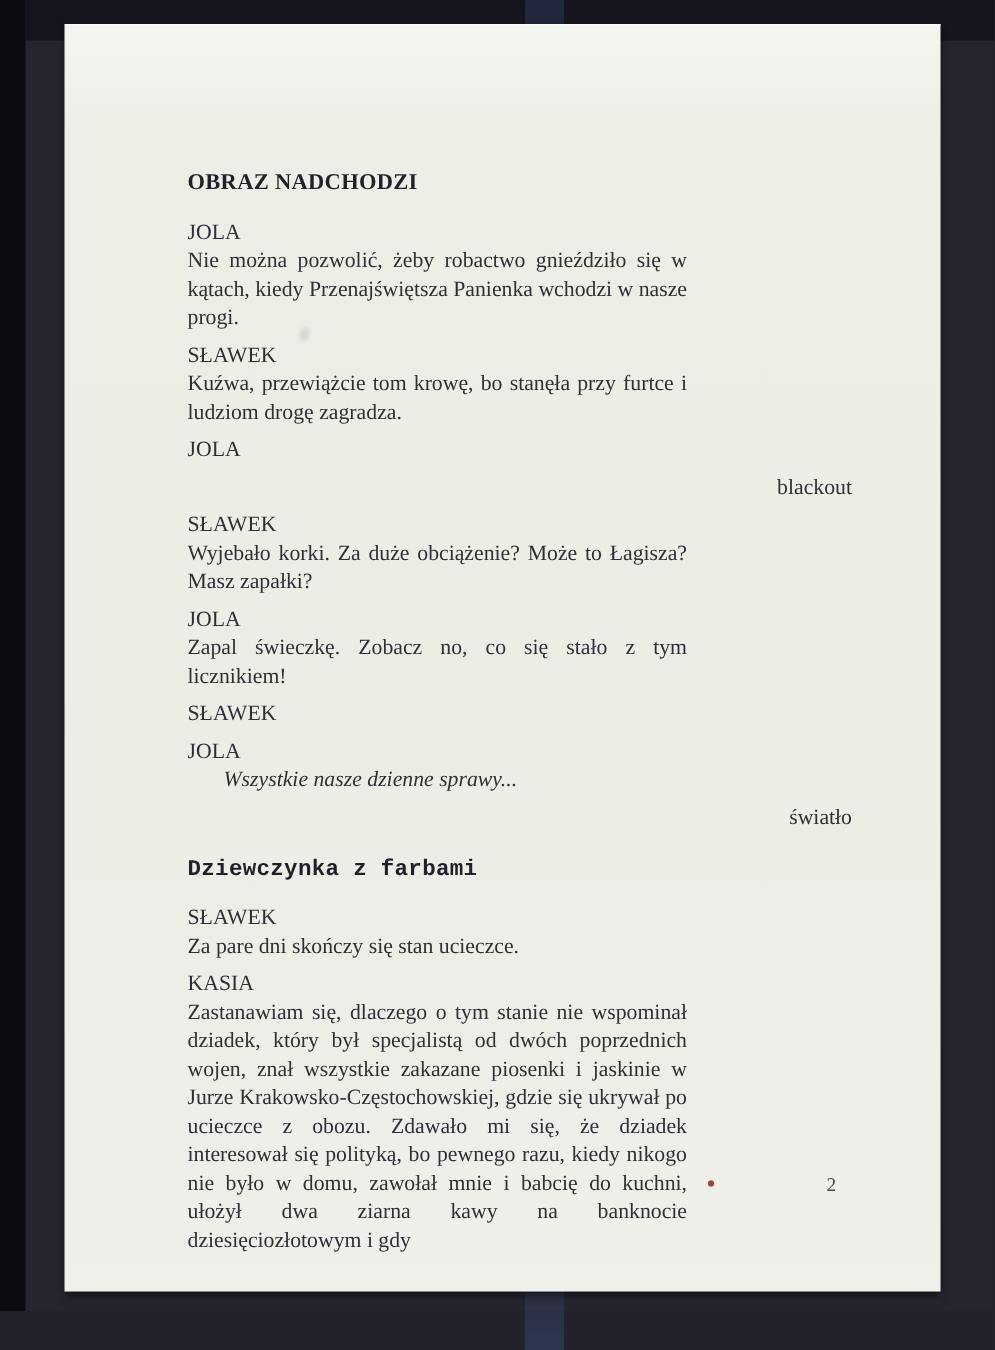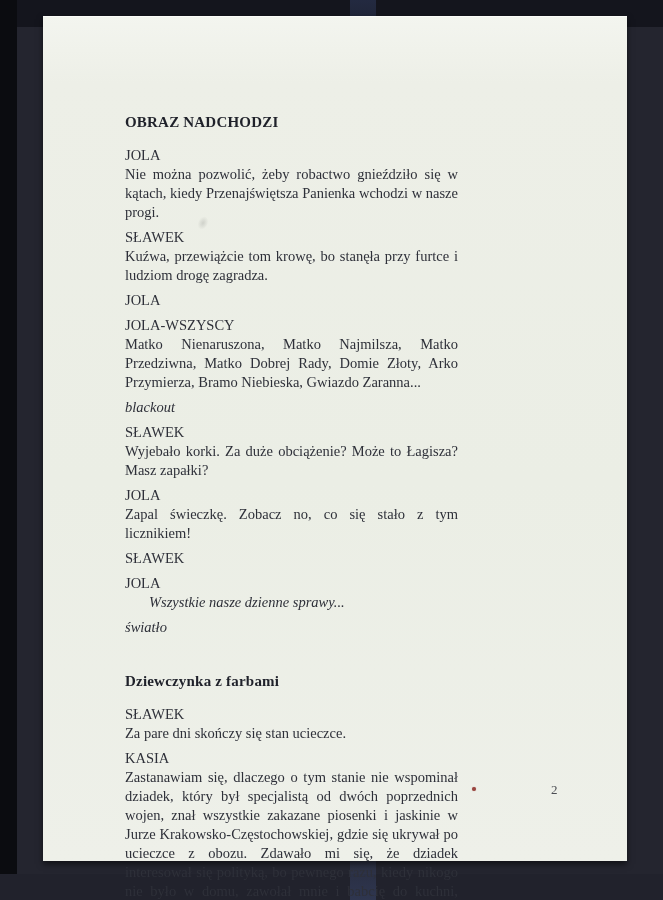--- a/index.html
+++ b/index.html
@@ -16,27 +16,27 @@
   .page{
     position:absolute;left:43px;top:16px;width:584px;height:845px;
     background:linear-gradient(180deg,#f3f5ef,#edefe7 8%,#ebeee5 55%,#eef0e9);
     box-shadow:0 3px 6px rgba(0,0,0,.55), inset 0 1px 0 #fbfcf9;
   }
   .content{position:absolute;left:82px;top:97px;width:443px;color:#2e3039;}
   .section-heading{
     font-weight:bold;font-size:15px;color:#1f212a;letter-spacing:.2px;
     margin:0 0 14px 0;line-height:19px;
   }
-  .section-heading.second{margin-top:35px;}
+  .section-heading.second{margin-top:15px;font-family:Liberation Mono, monospace;}
   .entry{display:flex;margin-bottom:6px;font-size:14.5px;line-height:19px;flex-direction:column;}
   .speaker{width:110px;flex:none;white-space:nowrap;}
   .dialogue{width:333px;text-align:justify;}
   .entry.italic .dialogue{font-style:italic;margin-left:24px;}
   .entry.stage{display:block;}
-  .stage-text{font-style:italic;font-size:14.5px;line-height:19px;}
+  .stage-text{font-size:14.5px;line-height:19px;text-align:right;}
   .page-number{position:absolute;left:508px;top:766px;font-size:13px;color:#4a4c52;}
   .red-dot{position:absolute;left:429px;top:771px;width:4px;height:4px;border-radius:50%;background:#99453f;box-shadow:0 0 1px rgba(153,69,63,.6);}
   .speck{position:absolute;left:185px;top:242px;width:3px;height:2px;border-radius:50%;background:rgba(60,60,72,.35);}
   .smudge{position:absolute;left:155px;top:200px;width:10px;height:14px;border-radius:50%;
     background:radial-gradient(rgba(120,122,118,.25),rgba(120,122,118,0) 70%);transform:rotate(25deg);}
 </style>
 </head>
 <body>
 
 <div class="edge-left"></div>
@@ -59,24 +59,20 @@
 
     <div class="entry">
       <div class="speaker">SŁAWEK</div>
       <div class="dialogue">Kuźwa, przewiążcie tom krowę, bo stanęła przy furtce i ludziom drogę zagradza.</div>
     </div>
 
     <div class="entry">
       <div class="speaker">JOLA</div>
     </div>
 
-    <div class="entry">
-      <div class="speaker">JOLA-WSZYSCY</div>
-      <div class="dialogue">Matko Nienaruszona, Matko Najmilsza, Matko Przedziwna, Matko Dobrej Rady, Domie Złoty, Arko Przymierza, Bramo Niebieska, Gwiazdo Zaranna...</div>
-    </div>
 
     <div class="entry stage">
       <div class="stage-text">blackout</div>
     </div>
 
     <div class="entry">
       <div class="speaker">SŁAWEK</div>
       <div class="dialogue">Wyjebało korki. Za duże obciążenie? Może to Łagisza? Masz zapałki?</div>
     </div>
 

